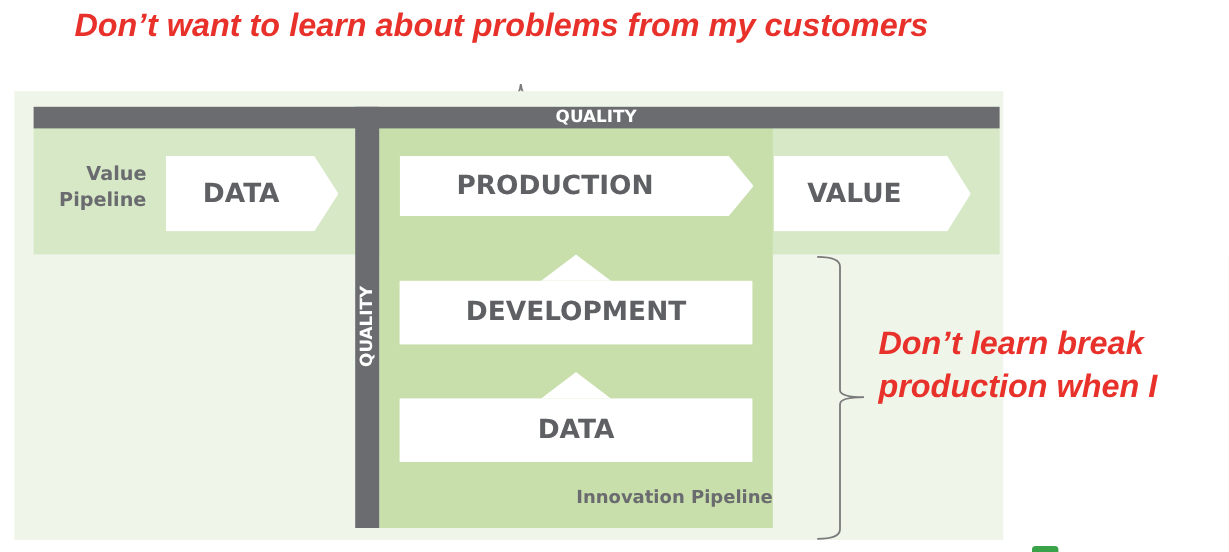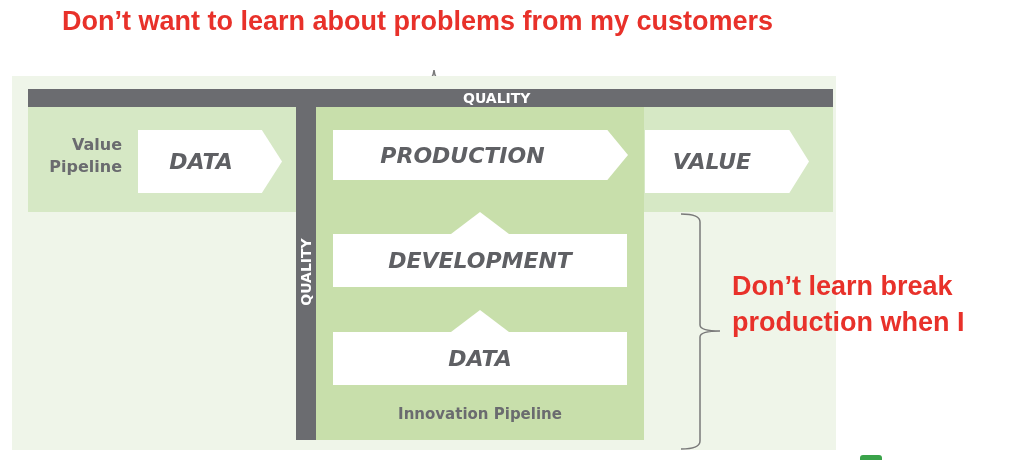--- a/index.html
+++ b/index.html
@@ -1,39 +1,39 @@
 <!DOCTYPE html>
 <html><head>
   <meta charset="utf-8">
   <style>
     html, body { margin: 0; padding: 0; }
     body { width: 1024px; height: 460px; background: #ffffff; position: relative; overflow: hidden; font-family: "DejaVu Sans", sans-serif; }
     .abs { position: absolute; }
-    .headline { font-family: "Liberation Sans", sans-serif; font-weight: bold; color: #e8312a; }
+    .headline { font-family: "Liberation Sans", sans-serif; font-weight: bold; font-style: italic; color: #e8312a; }
     #top-title { left: 62px; top: 6px; font-size: 27px; white-space: nowrap; }
     #side-note { left: 732px; top: 268px; font-size: 27px; line-height: 36px; white-space: nowrap; }
     #bg-outer { left: 12px; top: 76px; width: 824px; height: 374px; background: #eff5e9; }
     #value-band { left: 28px; top: 106px; width: 805px; height: 106px; background: #d6e8c5; }
     #innov-band { left: 316px; top: 106px; width: 328px; height: 334px; background: #c8dfab; }
     #quality-h { left: 28px; top: 89px; width: 805px; height: 18px; background: #6b6c70; color: #fff; font-size: 14px; font-weight: bold; line-height: 18px; }
     #quality-h span { position: absolute; left: 435px; }
     #quality-v { left: 296px; top: 89px; width: 20px; height: 351px; background: #6b6c70; }
     #quality-v-label { left: 256px; top: 262px; width: 100px; height: 20px; color: #fff; font-size: 14px; font-weight: bold; line-height: 20px; text-align: center; transform: rotate(-90deg); }
-    .box { background: #ffffff; color: #5f6064; font-weight: bold; display: flex; align-items: center; justify-content: center; font-style: italic; }
+    .box { background: #ffffff; color: #5f6064; font-weight: bold; display: flex; align-items: center; justify-content: center; }
     .arrow-right { clip-path: polygon(0 0, 86% 0, 100% 50%, 86% 100%, 0 100%); }
     #box-data { left: 138px; top: 130px; width: 144px; height: 63px; font-size: 22px; padding-right: 18px; box-sizing: border-box; }
     #box-production { left: 333px; top: 130px; width: 295px; height: 50px; font-size: 22px; padding-right: 36px; box-sizing: border-box; clip-path: polygon(0 0, 93% 0, 100% 50%, 93% 100%, 0 100%); }
     #box-value { left: 645px; top: 130px; width: 164px; height: 63px; font-size: 22px; padding-right: 30px; box-sizing: border-box; clip-path: polygon(0 0, 88% 0, 100% 50%, 88% 100%, 0 100%); }
     #box-development { left: 333px; top: 234px; width: 294px; height: 53px; font-size: 22px; }
     #box-idea { left: 333px; top: 332px; width: 294px; height: 53px; font-size: 22px; }
     .up-tri { width: 0; height: 0; border-left: 29px solid transparent; border-right: 29px solid transparent; border-bottom: 22px solid #ffffff; }
     #tri-dev { left: 451px; top: 212px; }
     #tri-idea { left: 451px; top: 310px; }
     #label-value-pipeline { left: 40px; top: 134px; width: 82px; text-align: right; color: #6a6b6f; font-size: 16px; font-weight: bold; line-height: 22px; }
-    #label-innovation { left: 316px; top: 405px; width: 328px; text-align: center; color: #6a6b6f; font-size: 15px; font-weight: bold; }
+    #label-innovation { left: 316px; top: 405px; width: 328px; text-align: right; color: #6a6b6f; font-size: 15px; font-weight: bold; }
     #logo-hint { left: 860px; top: 455px; width: 22px; height: 5px; background: #3aa34a; border-radius: 3px 3px 0 0; }
     svg.bracket { position: absolute; overflow: visible; }
   </style>
 </head>
 <body>
 
 <div id="top-title" class="abs headline">Don’t want to learn about problems from my customers</div>
 
 <svg class="bracket" style="left:0;top:0;" width="1024" height="460">
   <path d="M51 89 Q51 80 58 80 L427 80 Q433 80 434 70 Q435 80 441 80 L809 80 Q816 80 816 89" fill="none" stroke="#7a7a7a" stroke-width="1.5"></path>

